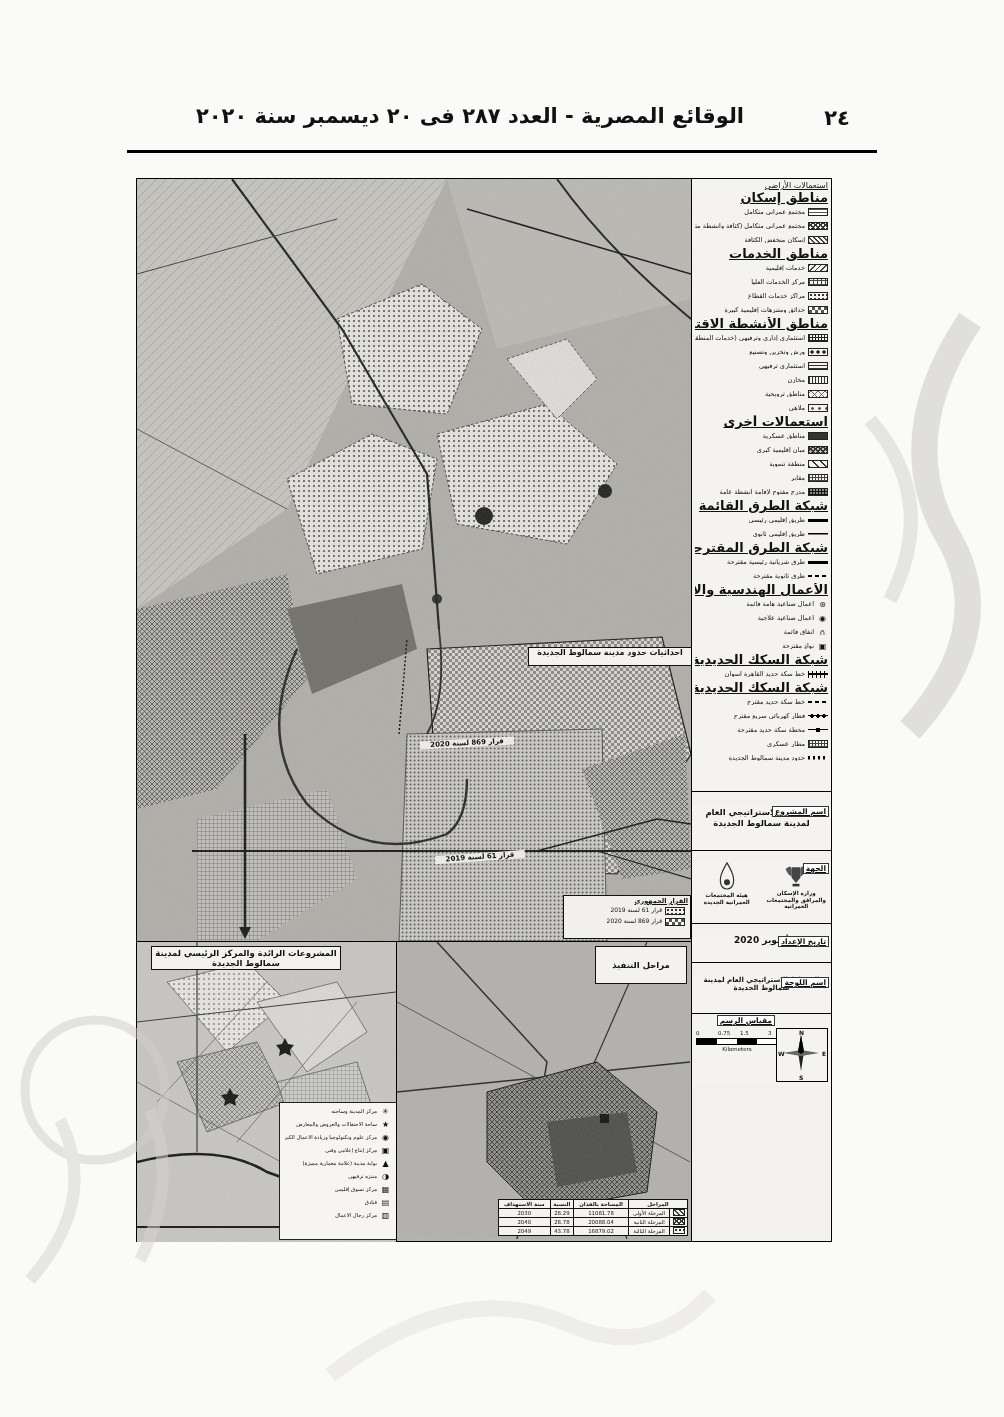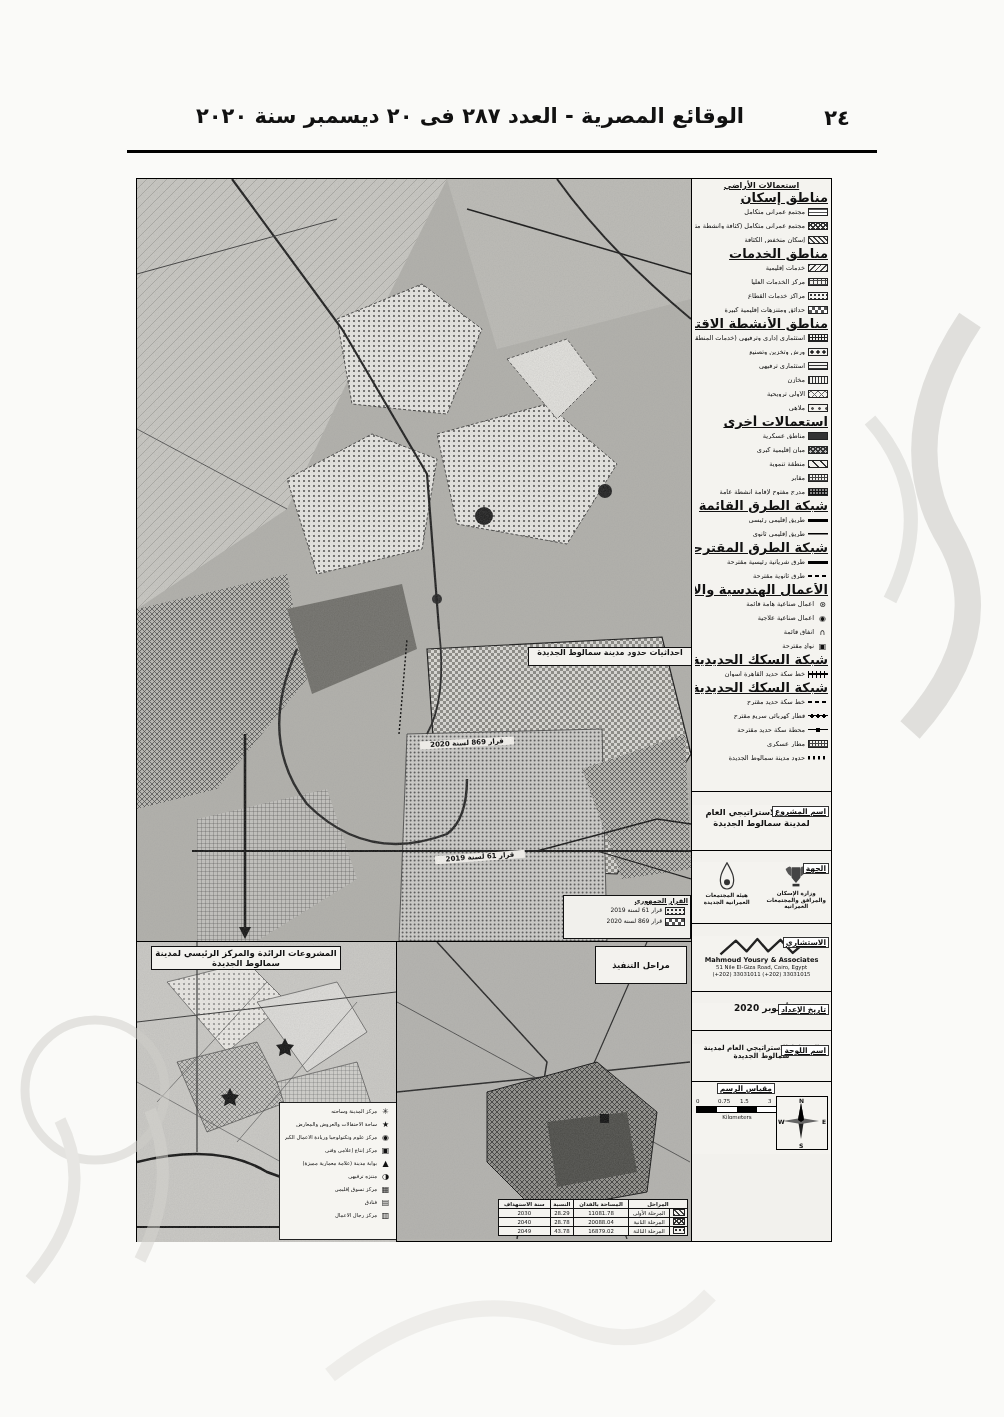--- a/index.html
+++ b/index.html
@@ -12,21 +12,21 @@
   .hdr-rule{top:150px;left:127px;width:750px;height:3px;background:#000;}
   
   .sheet{top:178px;left:136px;width:694px;height:1062px;border:1.4px solid #000;background:#b5b4af;}
   .mainmap{left:0;top:0;width:554px;height:762px;overflow:hidden;}
   .panelL{left:0;top:762px;width:259px;height:300px;border-top:1.6px solid #000;overflow:hidden;text-decoration:underline;}
   .panelM{left:259px;top:762px;width:295px;height:300px;border-top:1.6px solid #000;border-left:1.4px solid #000;overflow:hidden;box-sizing:border-box;}
   .sidebar{left:554px;top:0;width:140px;height:1062px;border-left:1.4px solid #000;background:#f2f1ed;box-sizing:border-box;}
   .sb-sec{position:relative;width:100%;border-bottom:1.2px solid #000;box-sizing:border-box;background:#f4f3ef;}
   .sb-label{position:absolute;top:1px;right:2px;font-size:7.5px;font-weight:700;text-decoration:underline;direction:rtl;background:#fff;border:0.8px solid #333;padding:0 2px;z-index:3;}
   
-  .lg-title{display:block;text-align:center;font-size:8px;font-weight:700;text-decoration:underline;direction:rtl;padding:2px 3px 1px;}
+  .lg-title{display:block;text-align:right;font-size:8px;font-weight:400;text-decoration:underline;direction:rtl;padding:2px 3px 1px;}
   .lgrow{display:flex;direction:rtl;align-items:center;gap:3px;min-height:14px;padding:0 3px;}
   .lgrow.lg-h .lbl{font-weight:700;text-decoration:underline;font-size:13px;}
   .lgrow .lbl{font-size:6.5px;line-height:1.05;white-space:nowrap;overflow:hidden;direction:rtl;}
   .ic{flex:0 0 auto;width:11px;text-align:center;font-size:8px;line-height:9px;}
   .ic:empty{display:none;}
   .sw{flex:0 0 auto;width:20px;height:8px;border:0.8px solid #222;background:#fff;box-sizing:border-box;}
   .sw-brick{background:repeating-linear-gradient(0deg,#fff 0 2px,#555 2px 3px),repeating-linear-gradient(90deg,#fff 0 4px,#666 4px 5px);}
   .sw-cross,.sw-crossd{background:repeating-linear-gradient(45deg,#333 0 1px,transparent 1px 3.5px),repeating-linear-gradient(-45deg,#333 0 1px,transparent 1px 3.5px);}
   .sw-crossd{background-color:#bbb;}
   .sw-cross2{background:repeating-linear-gradient(45deg,#666 0 1px,transparent 1px 5px),repeating-linear-gradient(-45deg,#666 0 1px,transparent 1px 5px);}
@@ -419,21 +419,21 @@
 
           <div class="lgrow lg-i">
             <span class="sw sw-vlines"></span>
 
             <span class="lbl">مخازن</span>
           </div>
 
           <div class="lgrow lg-i">
             <span class="sw sw-cross2"></span>
 
-            <span class="lbl">الأولى ترويحية</span>
+            <span class="lbl">مناطق ترويحية</span>
           </div>
 
           <div class="lgrow lg-i">
             <span class="sw sw-dotsp"></span>
 
             <span class="lbl">ملاهي</span>
           </div>
 
           <div class="lgrow lg-h">
 
@@ -601,29 +601,20 @@
         <div class="agency-item">
           <svg width="22" height="30" viewBox="0 0 26 40" style="margin:0 auto;">
             <path d="M13 1 C19 12 24 20 21 30 C18 38 8 38 5 30 C2 20 7 12 13 1 Z" fill="none" stroke="#333" stroke-width="1.6"></path>
             <circle cx="13" cy="27" r="4" fill="#333"></circle>
           </svg>
           <div class="agency-cap">هيئة المجتمعات العمرانية الجديدة</div>
         </div>
       </div>
     </div>
 
-    <div class="sb-sec" style="height:56px;">
-      <span class="sb-label">الاستشاري</span>
-      <svg width="116" height="20" viewBox="0 0 116 26" style="margin:12px auto 0;">
-        <path d="M4 24 L24 6 L38 20 L52 4 L66 20 L82 5 L98 22 L112 10" stroke="#222" stroke-width="3" fill="none" stroke-linejoin="round"></path>
-      </svg>
-      <div class="cons-name">Mahmoud Yousry &amp; Associates</div>
-      <div class="cons-line">51 Nile El-Giza Road, Cairo, Egypt</div>
-      <div class="cons-line">(+202) 33031011 (+202) 33031015</div>
-    </div>
 
     <div class="sb-sec" style="height:28px;">
       <span class="sb-label">تاريخ الإعداد</span>
       <div class="date-val">أكتوبر 2020</div>
     </div>
 
     <div class="sb-sec" style="height:38px;">
       <span class="sb-label">اسم اللوحة</span>
       <div class="sheetname-val">المخطط الاستراتيجي العام لمدينة سمالوط الجديدة</div>
     </div>

